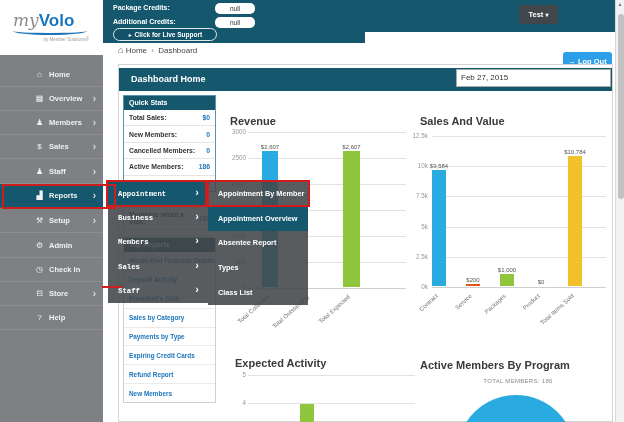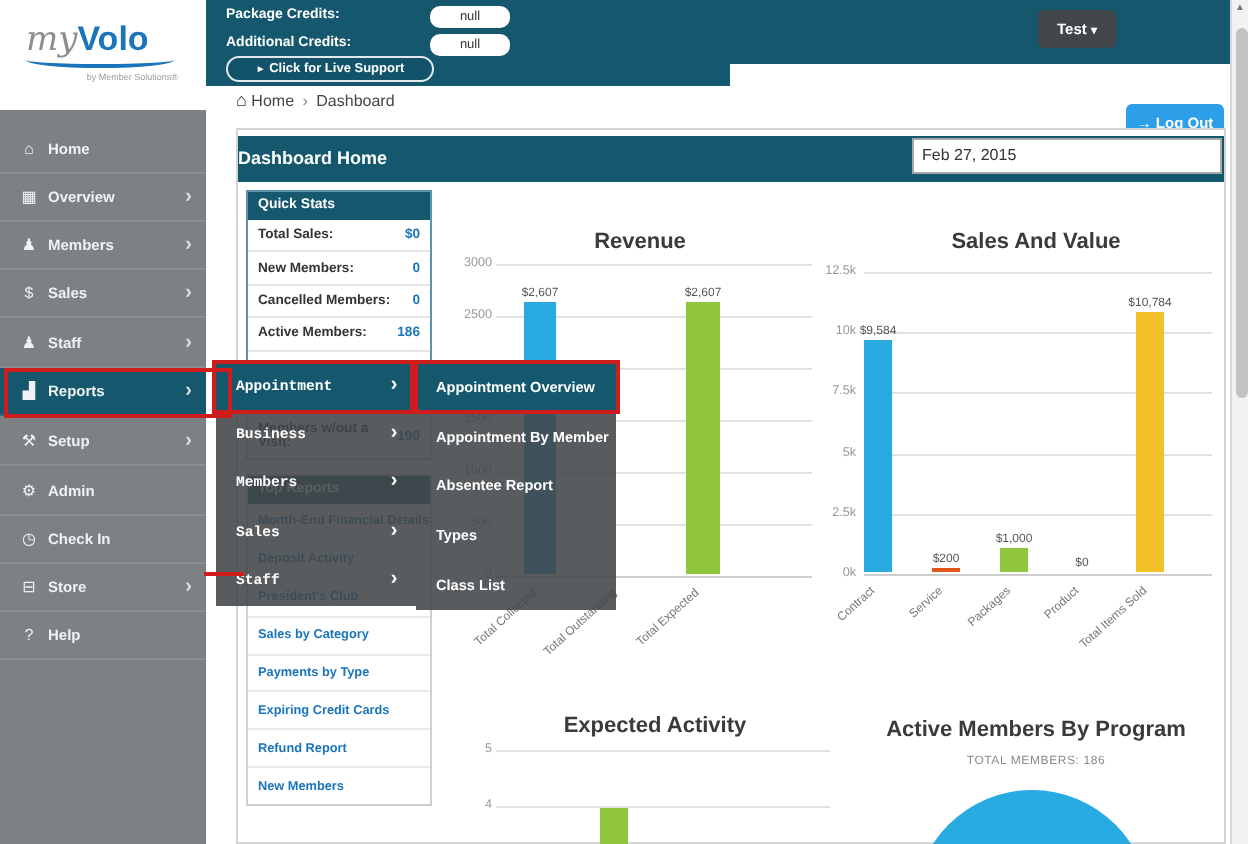--- a/index.html
+++ b/index.html
@@ -6,39 +6,39 @@
   body{position:relative;overflow:hidden;background:#fff;font-family:"Liberation Sans",sans-serif;-webkit-font-smoothing:antialiased;}
   .abs{position:absolute;}
   .teal{background:#15586E;}
   
   .hdr-label{position:absolute;font-size:7px;font-weight:bold;color:#fff;}
   .hdr-input{position:absolute;width:40px;height:11px;background:#fff;border-radius:5px;font-size:6.5px;color:#333;text-align:center;line-height:11px;}
   .pill{position:absolute;left:113px;top:28px;width:104px;height:13px;background:#12536A;border:1px solid #E3E8EA;border-radius:8px;color:#fff;font-size:6.5px;font-weight:bold;text-align:center;line-height:11px;box-sizing:border-box;z-index:5;}
   .btn{position:absolute;top:5px;height:19px;border-radius:3px;color:#fff;font-size:7.5px;font-weight:bold;text-align:center;line-height:19px;}
   
   .sidebar{position:absolute;left:0;top:55px;width:103px;height:367px;background:#7E8184;}
-  .sb-item{position:absolute;left:0;width:103px;height:24px;line-height:24px;color:#EFF1F2;font-size:7.5px;font-weight:bold;border-bottom:1px solid rgba(255,255,255,0.10);box-sizing:border-box;}
+  .sb-item{position:absolute;left:0;width:103px;height:24px;line-height:24px;color:#EFF1F2;font-size:7.5px;font-weight:bold;border-bottom:1px solid rgba(255,255,255,0.10);box-sizing:border-box;padding-left:25px;}
   .sb-item .ic{display:inline-block;width:11px;margin-left:9px;margin-right:4px;text-align:center;font-size:8px;font-weight:normal;}
   .sb-item .chev{position:absolute;right:7px;top:0;font-size:10px;color:#DCDEDF;}
   .sb-item.active{background:#15586E;}
   
   .panel-hdr{height:14px;line-height:14px;background:#15586E;color:#fff;font-size:7px;font-weight:bold;padding-left:5px;}
   .qs-row{height:15.4px;display:flex;align-items:center;justify-content:space-between;padding:0 5px;border-top:1px solid #E5E5E5;font-size:6.8px;font-weight:bold;color:#333;}
   .qs-row .v{color:#1B75BB;}
   .tr-link{height:17.9px;display:flex;align-items:center;padding:0 5px;border-top:1px solid #EAEAEA;font-size:6.4px;font-weight:bold;color:#1B75BB;white-space:nowrap;overflow:hidden;}
   
   .menu{position:absolute;top:182px;width:100px;background:rgba(66,69,72,0.88);z-index:10;}
   .mi{position:relative;line-height:24px;color:#fff;font-size:7.3px;font-weight:bold;padding-left:10px;box-sizing:border-box;}
   .menu1 .mi{height:24.2px;font-family:Liberation Mono, monospace;}
   .menu2 .mi{height:24.7px;}
   .mi.active{background:#15586E;}
   .mi .chev{position:absolute;right:8px;top:0;font-size:10px;}
   .redbox{position:absolute;border:2px solid #CF1D1D;box-sizing:border-box;z-index:30;background:transparent;}
   
-  .chart-title{position:absolute;left:0;right:0;text-align:center;font-size:11px;font-weight:bold;color:#3A3A3A;}
+  .chart-title{position:absolute;left:0;right:0;text-align:left;font-size:11px;font-weight:bold;color:#3A3A3A;}
   .chart-sub{position:absolute;left:0;right:0;text-align:center;font-size:6px;color:#8A8A8A;letter-spacing:.3px;}
   .plot{position:absolute;}
   .gline{position:absolute;left:0;right:0;height:1px;background:#E2E2E2;}
   .ytick{position:absolute;font-size:6.3px;color:#999;text-align:right;}
   .barwrap{position:absolute;bottom:1px;display:flex;flex-direction:column;justify-content:flex-end;align-items:center;}
   .barlabel{font-size:6px;color:#555;margin-bottom:1px;white-space:nowrap;}
   .bar{width:100%;}
   .xlabel{position:absolute;font-size:6px;color:#777;white-space:nowrap;text-align:right;transform:rotate(-42deg);transform-origin:100% 50%;width:62px;}
   
   .scroll{position:absolute;left:615px;top:0;width:9px;height:422px;background:#F2F2F2;border-left:1px solid #D8D8D8;box-sizing:border-box;z-index:40;}
@@ -81,21 +81,21 @@
 <div class="abs" style="left:118px;top:45px;font-size:8px;color:#444;">
   <span style="font-size:9px;font-weight:bold;color:#333;">⌂</span>
   <span>Home</span>
   <span style="color:#888;margin:0 2px;">›</span>
   <span>Dashboard</span>
 </div>
 
 <div class="abs" style="left:118px;top:64px;width:495px;height:358px;border:1px solid #D4D4D4;background:#fff;box-sizing:border-box;"></div>
 
 <div class="abs teal" style="left:119px;top:68px;width:493px;height:23px;">
-  <div style="line-height:23px;color:#fff;font-size:9px;font-weight:bold;">Dashboard Home</div>
+  <div style="padding-left:12px;line-height:23px;color:#fff;font-size:9px;font-weight:bold;">Dashboard Home</div>
 </div>
 <div class="abs" style="left:456px;top:69px;width:155px;height:18px;background:#fff;border:1px solid #A8A8A8;box-sizing:border-box;font-size:8px;color:#333;line-height:16px;padding-left:4px;">Feb 27, 2015</div>
 
 <div class="abs" style="left:123px;top:95px;width:93px;border:1px solid #5E93AD;background:#fff;box-sizing:border-box;">
   <div class="panel-hdr">Quick Stats</div>
   <div class="qs-row" style="border-top:none;">
       <span>Total Sales:</span>
       <span class="v">$0</span>
     </div>
   <div class="qs-row">
@@ -284,22 +284,22 @@
     <span>Sales</span>
     <span class="chev">›</span>
   </div>
   <div class="mi">
     <span>Staff</span>
     <span class="chev">›</span>
   </div>
 </div>
 
 <div class="menu menu2" style="left:208px;">
+  <div class="mi"><span>Appointment By Member</span></div>
   <div class="mi active"><span>Appointment Overview</span></div>
-  <div class="mi"><span>Appointment By Member</span></div>
   <div class="mi"><span>Absentee Report</span></div>
   <div class="mi"><span>Types</span></div>
   <div class="mi"><span>Class List</span></div>
 </div>
 
 <div class="redbox" style="left:2px;top:184px;width:114px;height:25px;"></div>
 <div class="redbox" style="left:106px;top:180px;width:103px;height:27px;"></div>
 <div class="redbox" style="left:205px;top:180px;width:105px;height:27px;"></div>
 <div class="abs" style="left:102px;top:286px;width:20px;height:2px;background:#CF1D1D;z-index:30;"></div>
 

